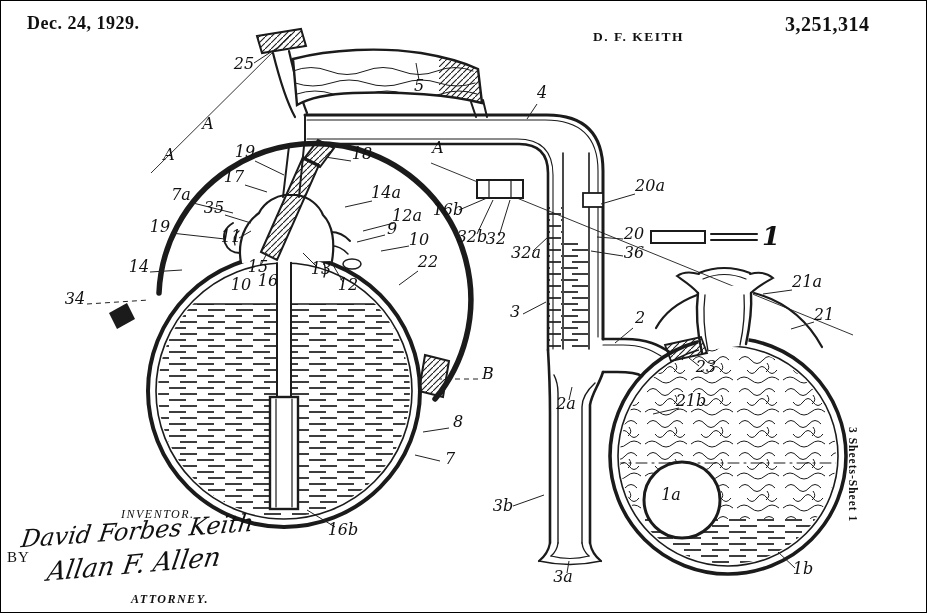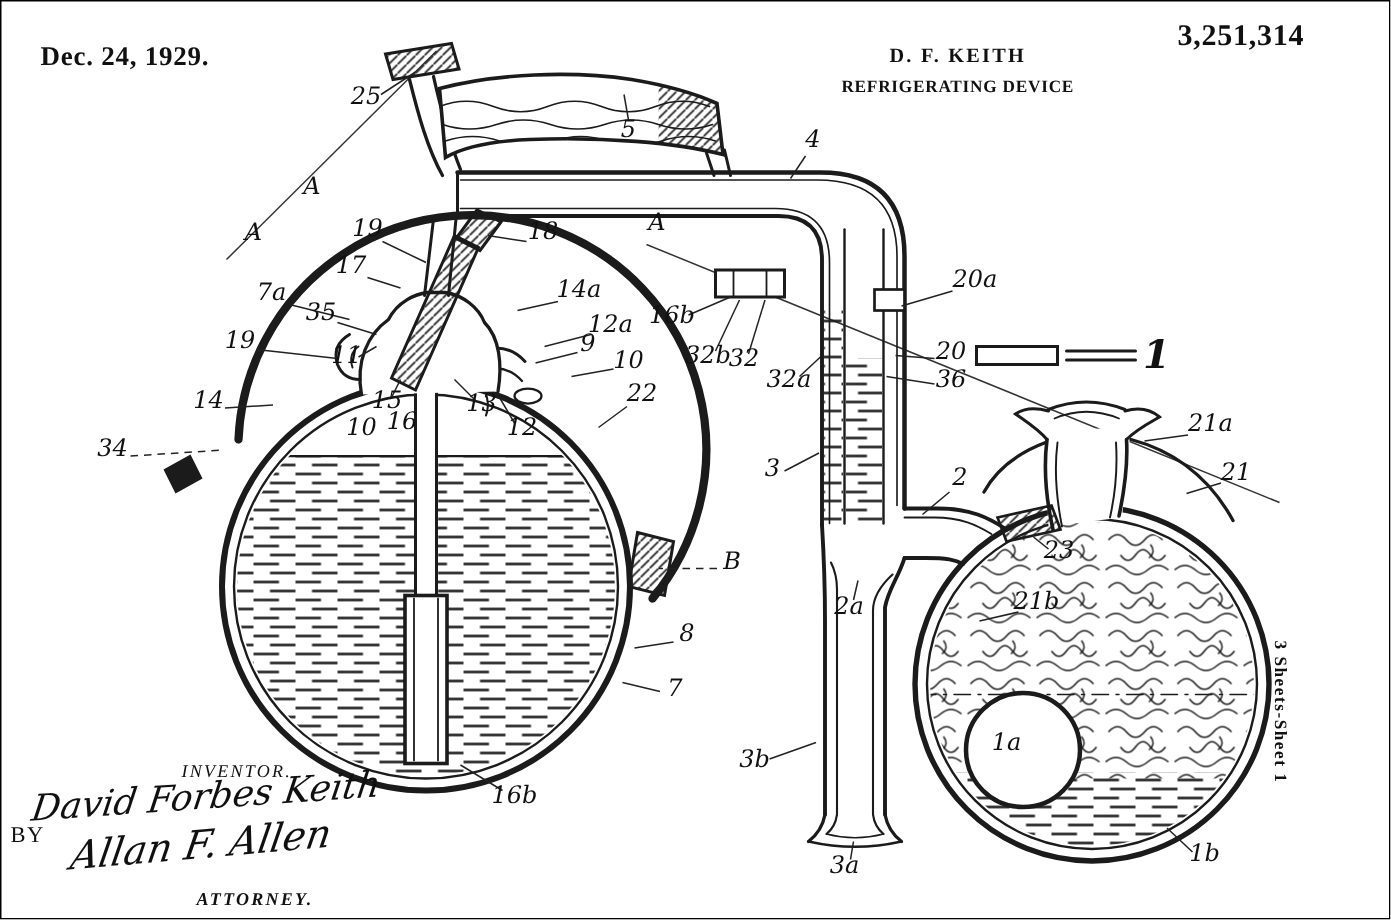--- a/index.html
+++ b/index.html
@@ -1,20 +1,20 @@
 <!DOCTYPE html>
 <html style="--ink: #1b1b1b; --paper: #ffffff;"><head>
 <meta charset="utf-8">
 <style>
   html,body{margin:0;padding:0;background:#e9e9e9;}
   .page{position:relative;width:927px;height:613px;background:var(--paper,#fff);
         border:1px solid #000;box-sizing:border-box;overflow:hidden;
         font-family:"Liberation Serif",serif;color:#111;}
   .abs{position:absolute;}
-  .hdr-date{left:26px;top:26px;font-size:18px;font-weight:bold;letter-spacing:.5px;}
+  .hdr-date{left:26px;top:12px;font-size:18px;font-weight:bold;letter-spacing:.5px;}
   .hdr-center{left:540px;top:8px;width:195px;text-align:center;margin-top:20px;}
   .hdr-name{font-size:13.5px;font-weight:bold;letter-spacing:1.5px;}
   .hdr-title{font-size:11.5px;font-weight:bold;letter-spacing:.5px;margin-top:7px;}
   .hdr-filed{font-size:12.5px;font-weight:bold;letter-spacing:.5px;margin-top:6px;}
   .hdr-number{left:784px;top:12px;font-size:20px;font-weight:bold;letter-spacing:.5px;}
   .sheet-info{left:858px;top:426px;transform:rotate(90deg);transform-origin:0 0;
               font-size:11.5px;font-weight:bold;white-space:nowrap;letter-spacing:1px;}
   svg#drawing{position:absolute;left:0;top:0;}
   .caption{font-size:12px;font-style:italic;letter-spacing:1.5px;}
   .inventor-caption{left:120px;top:506px;}
@@ -33,21 +33,20 @@
 </style>
 </head>
 <body>
 
 <div class="page">
 
   <div class="abs hdr-date">Dec. 24, 1929.</div>
 
   <div class="abs hdr-center">
     <div class="hdr-name">D. F. KEITH</div>
-    <div class="hdr-title">REFRIGERATING DEVICE</div>
   </div>
 
   <div class="abs hdr-number">3,251,314</div>
 
   <div class="abs sheet-info">3 Sheets-Sheet 1</div>
 
   <svg id="drawing" width="927" height="613" viewBox="0 0 927 613" xmlns="http://www.w3.org/2000/svg">
     <defs>
       <pattern id="hatch" width="6" height="6" patternUnits="userSpaceOnUse">
         <path d="M0 6 L6 0" stroke="#1b1b1b" stroke-width="1.1" fill="none"></path>

